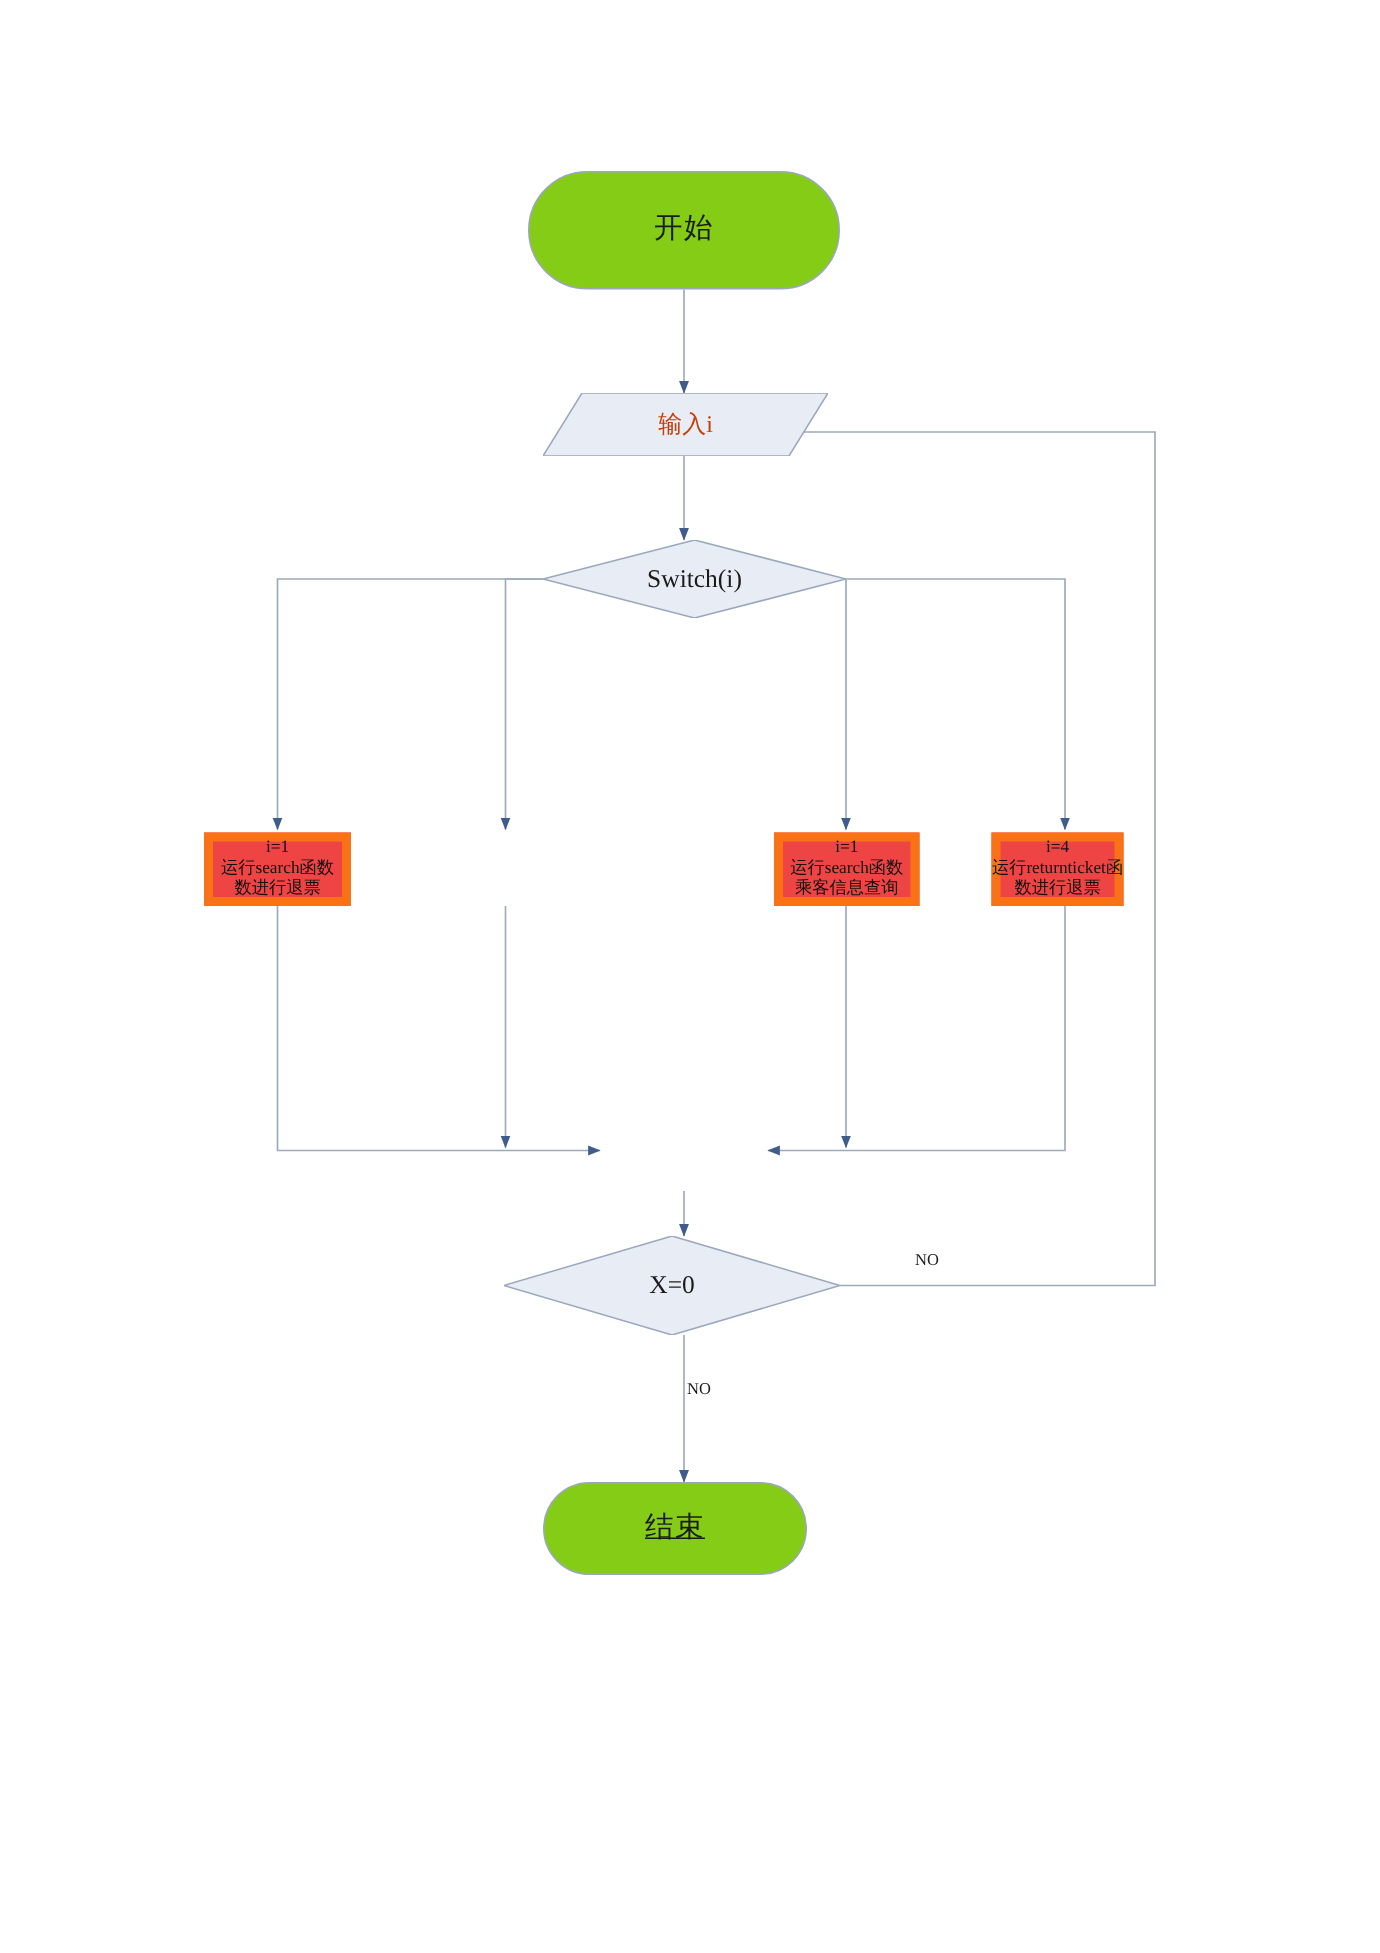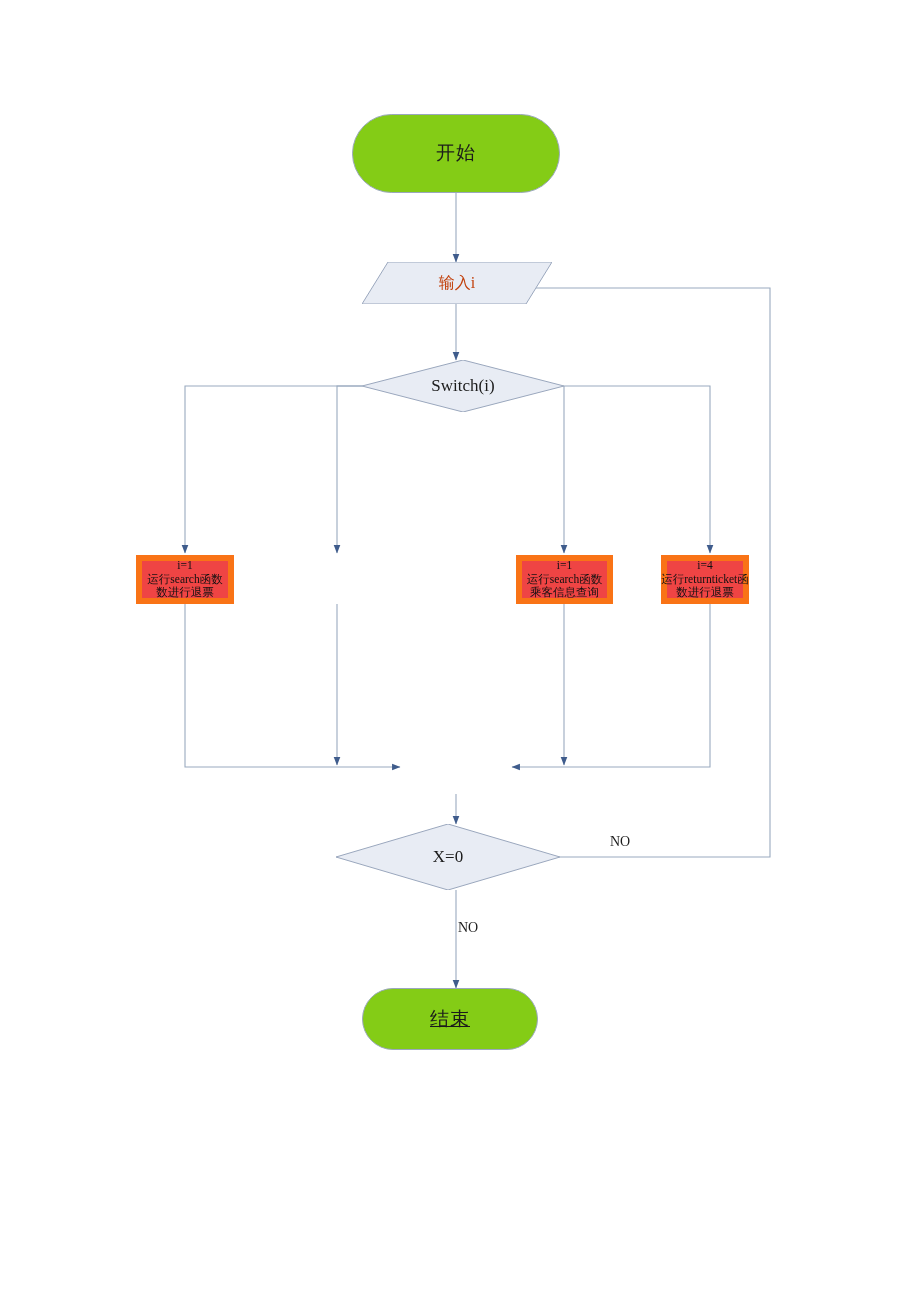--- a/index.html
+++ b/index.html
@@ -103,21 +103,21 @@
     color: #111111;
     padding: 2px 2px;
   }
   .process .line {
     display: block;
     white-space: nowrap;
   }
   
   .edge-label {
     position: absolute;
-    font-size: 14px;
+    font-size: 11px;
     color: #1b1b1b;
     font-family: "Liberation Serif", "DejaVu Serif", serif;
     background: transparent;
   }
 </style>
 </head>
 <body>
 
 <div id="canvas">
 

